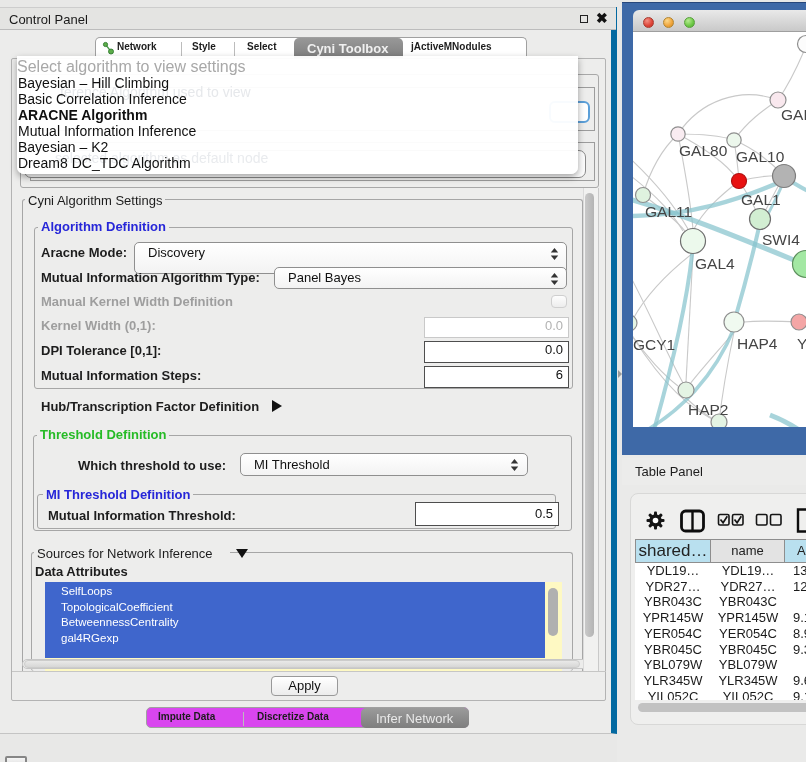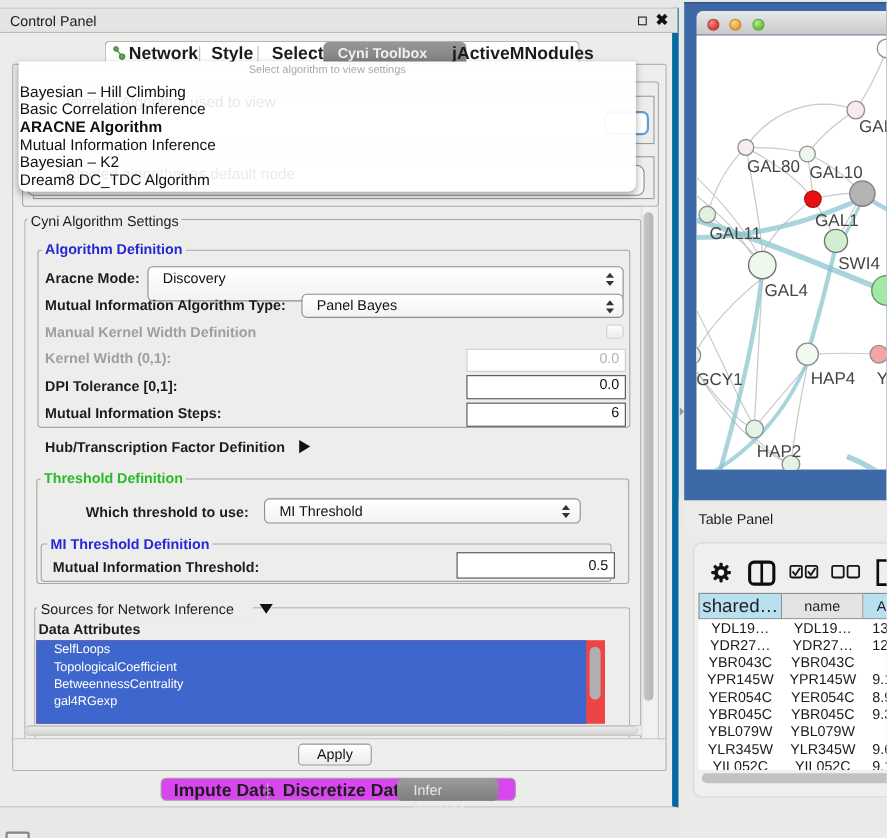--- a/index.html
+++ b/index.html
@@ -9,21 +9,21 @@
 .b { font-weight:bold; }
 .lbl { position:absolute; font-size:13px; font-weight:bold; color:#1d1d1d; white-space:nowrap; }
 .dis { color:#9e9e9e; }
 .field { position:absolute; background:#fff; border:1px solid #4e4e4e; font-size:13px; color:#111; text-align:right; padding-right:5px; }
 .field.off { border:1px solid #c9c9c9; color:#b2b2b2; }
 .combo { position:absolute; background:linear-gradient(#ffffff,#f3f3f3); border:1px solid #8f8f8f; border-radius:5px; font-size:13px; color:#111; }
 .combo .tx { position:absolute; left:13px; top:3px; }
 .gbox { position:absolute; border:1px solid #a6a6a6; border-radius:3px; }
 .gtitle { position:absolute; background:#ededec; padding:0 3px; font-size:13px; white-space:nowrap; }
 .sep { position:absolute; width:1px; height:14px; background:#bcbcbc; top:4px; }
-.tabtx { position:absolute; top:3px; font-size:16px; font-weight:bold; color:#1c1c1c; white-space:nowrap; }
+.tabtx { position:absolute; top:3px; font-size:10px; font-weight:bold; color:#1c1c1c; white-space:nowrap; }
 </style>
 </head>
 <body>
 
 <div class="abs" id="cpwin" style="left:0; top:7px; width:617px; height:727px; background:#ececeb; border-right:6px solid #0369a1; border-bottom:1px solid #c4c4c4;">
 
   <div class="abs" style="left:0; top:0; width:616px; height:23px; background:#e4e4e2; border-top:1px solid #cdcdcd; border-bottom:1px solid #bcbcbc;">
     <div class="abs" style="left:9px; top:4px; font-size:13px; color:#1a1a1a;">Control Panel</div>
     <div class="abs" style="left:580px; top:7px; width:8px; height:8px; border:1.5px solid #222;"></div>
     <div class="abs" style="left:596px; top:2px; font-size:14px; font-weight:bold; color:#111;">✖</div>
@@ -33,21 +33,21 @@
     <svg class="abs" style="left:6px;top:3px;" width="13" height="15" viewBox="0 0 13 15">
       <line x1="3.5" y1="3.5" x2="9" y2="10.5" stroke="#4a9a4a" stroke-width="1.3"></line>
       <circle cx="3.5" cy="3.5" r="2.1" fill="#5cad49" stroke="#2f7a2f" stroke-width="0.9"></circle>
       <circle cx="9" cy="10.5" r="2.5" fill="#5cad49" stroke="#2f7a2f" stroke-width="0.9"></circle>
     </svg>
     <div class="tabtx" style="left:21px;">Network</div>
     <div class="sep" style="left:85px;"></div>
     <div class="tabtx" style="left:96px;">Style</div>
     <div class="sep" style="left:138px;"></div>
     <div class="tabtx" style="left:151px;">Select</div>
-    <div class="abs" style="left:198px; top:0px; width:130px; height:21px; background:linear-gradient(#989898,#7d7d7d); border-radius:5px 5px 0 0;padding-left:29px;">
+    <div class="abs" style="left:198px; top:0px; width:109px; height:21px; background:linear-gradient(#989898,#7d7d7d); border-radius:5px 5px 0 0;padding-left:29px;">
       <div class="abs" style="left:13px; top:3px; font-size:13px; font-weight:bold; color:#f0f0f0;">Cyni Toolbox</div>
     </div>
     <div class="tabtx" style="left:315px;">jActiveMNodules</div>
   </div>
 
   <div class="abs" style="left:11px; top:51px; width:595px; height:643px; background:#ededec; border:1px solid #b3b3b3; border-radius:2px;"></div>
 
   <div class="gbox" style="left:20px; top:67px; width:579px; height:114px; border-color:#a8a8a8;"></div>
   <div class="abs" style="left:30px; top:80px; width:565px; height:44px; border:1px solid #9c9c9c;"></div>
   <div class="abs" style="left:549px; top:94px; width:41px; height:22px; background:#fff; border:2.5px solid #5b9fd8; border-radius:6px;"></div>
@@ -102,51 +102,51 @@
   <div class="gbox" style="left:37px; top:487px; width:519px; height:35px;"></div>
   <div class="gtitle" style="left:43px; top:480px; color:#2626d8; font-weight:bold;">MI Threshold Definition</div>
   <div class="lbl" style="left:48px; top:501px;">Mutual Information Threshold:</div>
   <div class="field" style="left:415px; top:495px; width:144px; height:24px; line-height:21px;">0.5</div>
 
   <div class="gbox" style="left:31px; top:545px; width:542px; height:119px; border-bottom:none;"></div>
   <div class="gtitle" style="left:34px; top:539px; color:#1d1d1d;">Sources for Network Inference&nbsp;&nbsp;&nbsp;&nbsp;</div>
   <div class="abs" style="left:236px; top:542px; width:0; height:0; border-top:9px solid #111; border-left:6.5px solid transparent; border-right:6.5px solid transparent;"></div>
   <div class="lbl" style="left:35px; top:557px;">Data Attributes</div>
 
-  <div class="abs" style="left:33px; top:575px; width:517px; height:76px; background:#ef4444;">
+  <div class="abs" style="left:45px; top:575px; width:517px; height:89px; background:#fef9c3;">
     <div class="abs" style="left:0; top:0; width:500px; height:76px; background:#3f66cc; color:#fff; font-size:11.5px;">
       <div style="padding:2px 0 0 16px; line-height:15.5px;">SelfLoops<br>TopologicalCoefficient<br>BetweennessCentrality<br>gal4RGexp</div>
     </div>
     <div class="abs" style="left:503px; top:6px; width:10px; height:48px; background:#b0b0b0; border-radius:5px;"></div>
   </div>
 
   <div class="abs" style="left:22px; top:652px; width:569px; height:10px; background:#ececeb; border:1px solid #c6c6c6; border-radius:5px;">
       <div class="abs" style="left:1px; top:0px; width:556px; height:8px; background:linear-gradient(#e9e9e8,#d7d7d6); border-radius:4px; border:1px solid #cccccb;"></div>
     </div>
 
   <div class="abs" style="left:12px; top:664px; width:594px; height:1px; background:#c6c6c5;"></div>
   <div class="abs" style="left:271px; top:669px; width:67px; height:20px; background:linear-gradient(#ffffff,#ececec); border:1px solid #999999; border-radius:4px; text-align:center; font-size:13px; color:#111; line-height:18px;">Apply</div>
 
   <div class="abs" style="left:146px; top:700px; width:323px; height:21px; background:#d946ef; border:1px solid #a0a0a0; border-radius:5px;">
     <div class="tabtx" style="left:11px;">Impute Data</div>
     <div class="sep" style="left:96px;"></div>
     <div class="tabtx" style="left:110px;">Discretize Data</div>
-    <div class="abs" style="left:214px; top:0px; width:92px; height:20px; background:linear-gradient(#9b9b9b,#7e7e7e); border-radius:5px;">
+    <div class="abs" style="left:214px; top:0px; width:108px; height:20px; background:linear-gradient(#9b9b9b,#7e7e7e); border-radius:5px;">
       <div class="abs" style="left:15px; top:3px; font-size:13px; color:#e9e9e9;">Infer Network</div>
     </div>
   </div>
 
   <div class="abs" style="left:583px; top:181px; width:16px; height:483px; background:#f1f1f0; border-left:1px solid #dadada; border-right:1px solid #c9c9c9;"></div>
   <div class="abs" style="left:585px; top:186px; width:9px; height:444px; background:linear-gradient(90deg,#c9c9c9,#b4b4b4); border-radius:5px;"></div>
 </div>
 
 <div class="abs" style="left:17px; top:56px; width:561px; height:118px; background:rgba(255,255,255,0.96); border-radius:0 0 7px 7px; box-shadow:0 3px 7px rgba(0,0,0,0.35); z-index:30; overflow:hidden;">
   <div class="abs" style="left:43px; top:28px; font-size:14px; color:#e6e8eb;">ference Algorithm used to view</div>
   <div class="abs" style="left:38px; top:94px; font-size:14px; color:#e9ebee;">selected algorithm as default node</div>
-  <div class="abs" style="left:0; top:2px; width:561px; text-align:center; font-size:10px; color:#a8a8a8;">Select algorithm to view settings</div>
+  <div class="abs" style="left:0; top:2px; width:561px; font-size:16px; color:#a8a8a8;">Select algorithm to view settings</div>
   <div class="abs" style="left:1px; top:20px; font-size:14px; color:#101010; line-height:15.9px;">
     Bayesian – Hill Climbing<br>
     Basic Correlation Inference<br>
     <span class="b">ARACNE Algorithm</span><br>
     Mutual Information Inference<br>
     Bayesian – K2<br>
     Dream8 DC_TDC Algorithm
   </div>
 </div>
 

